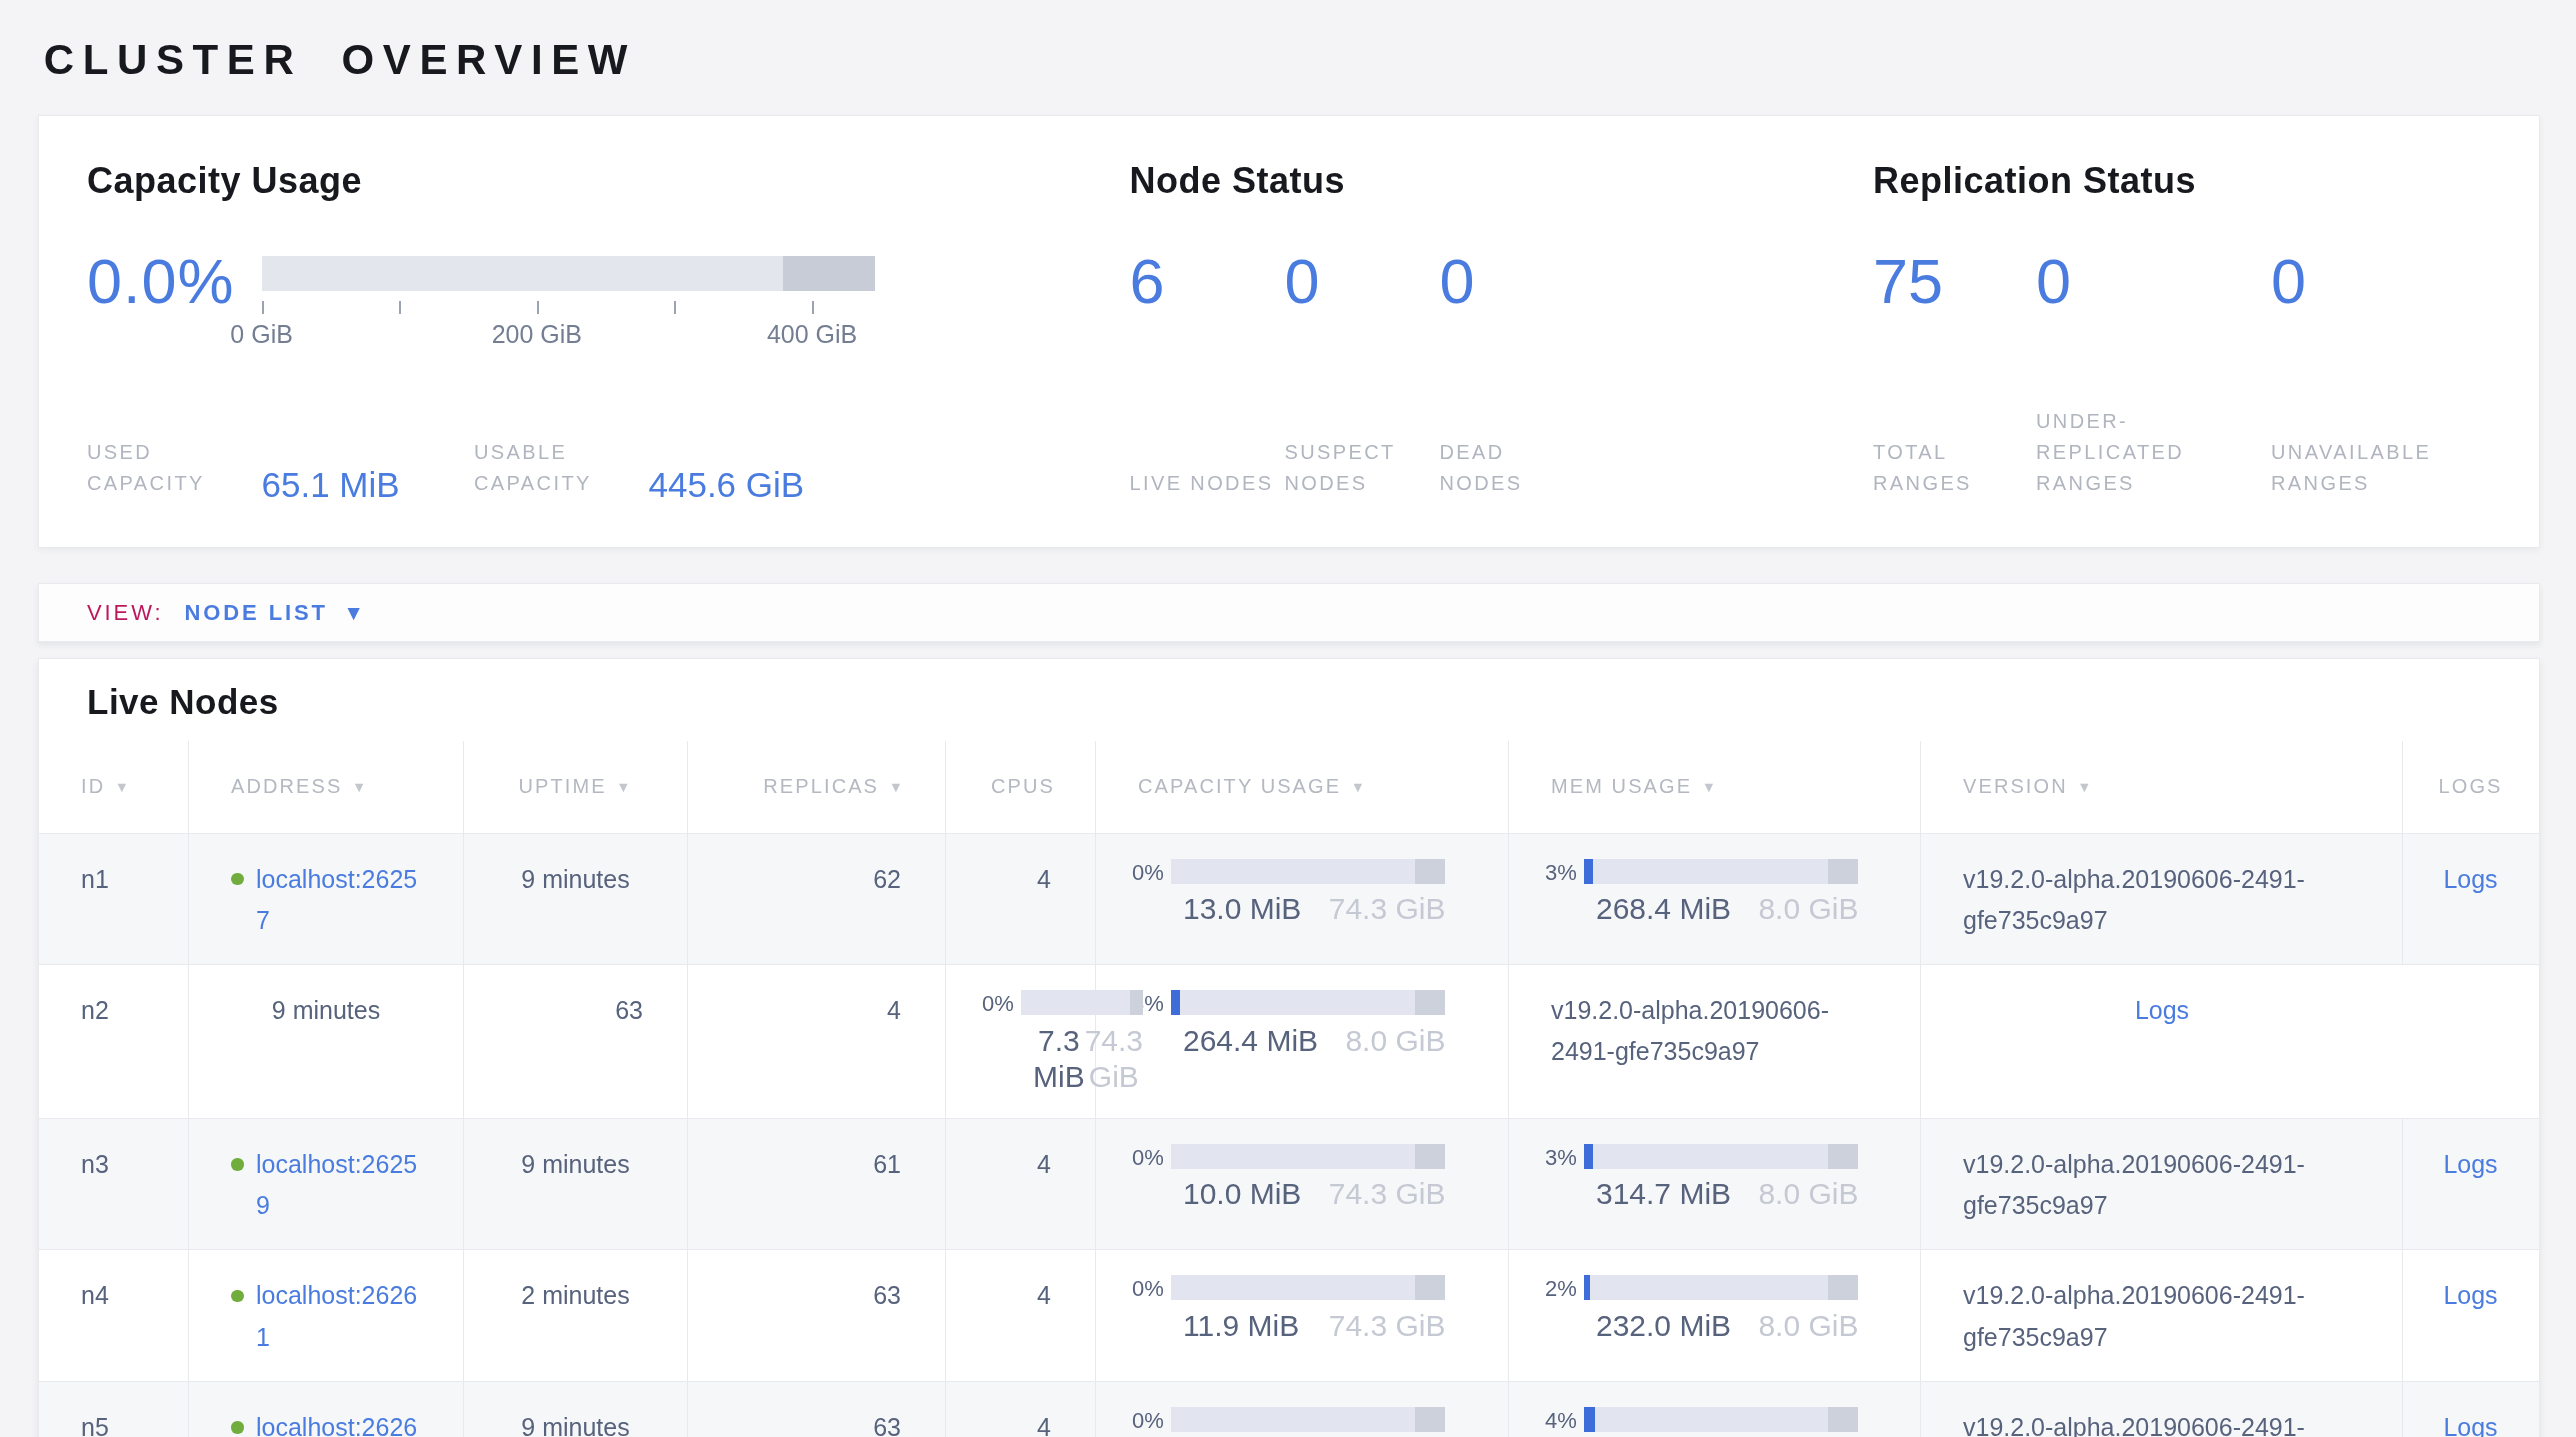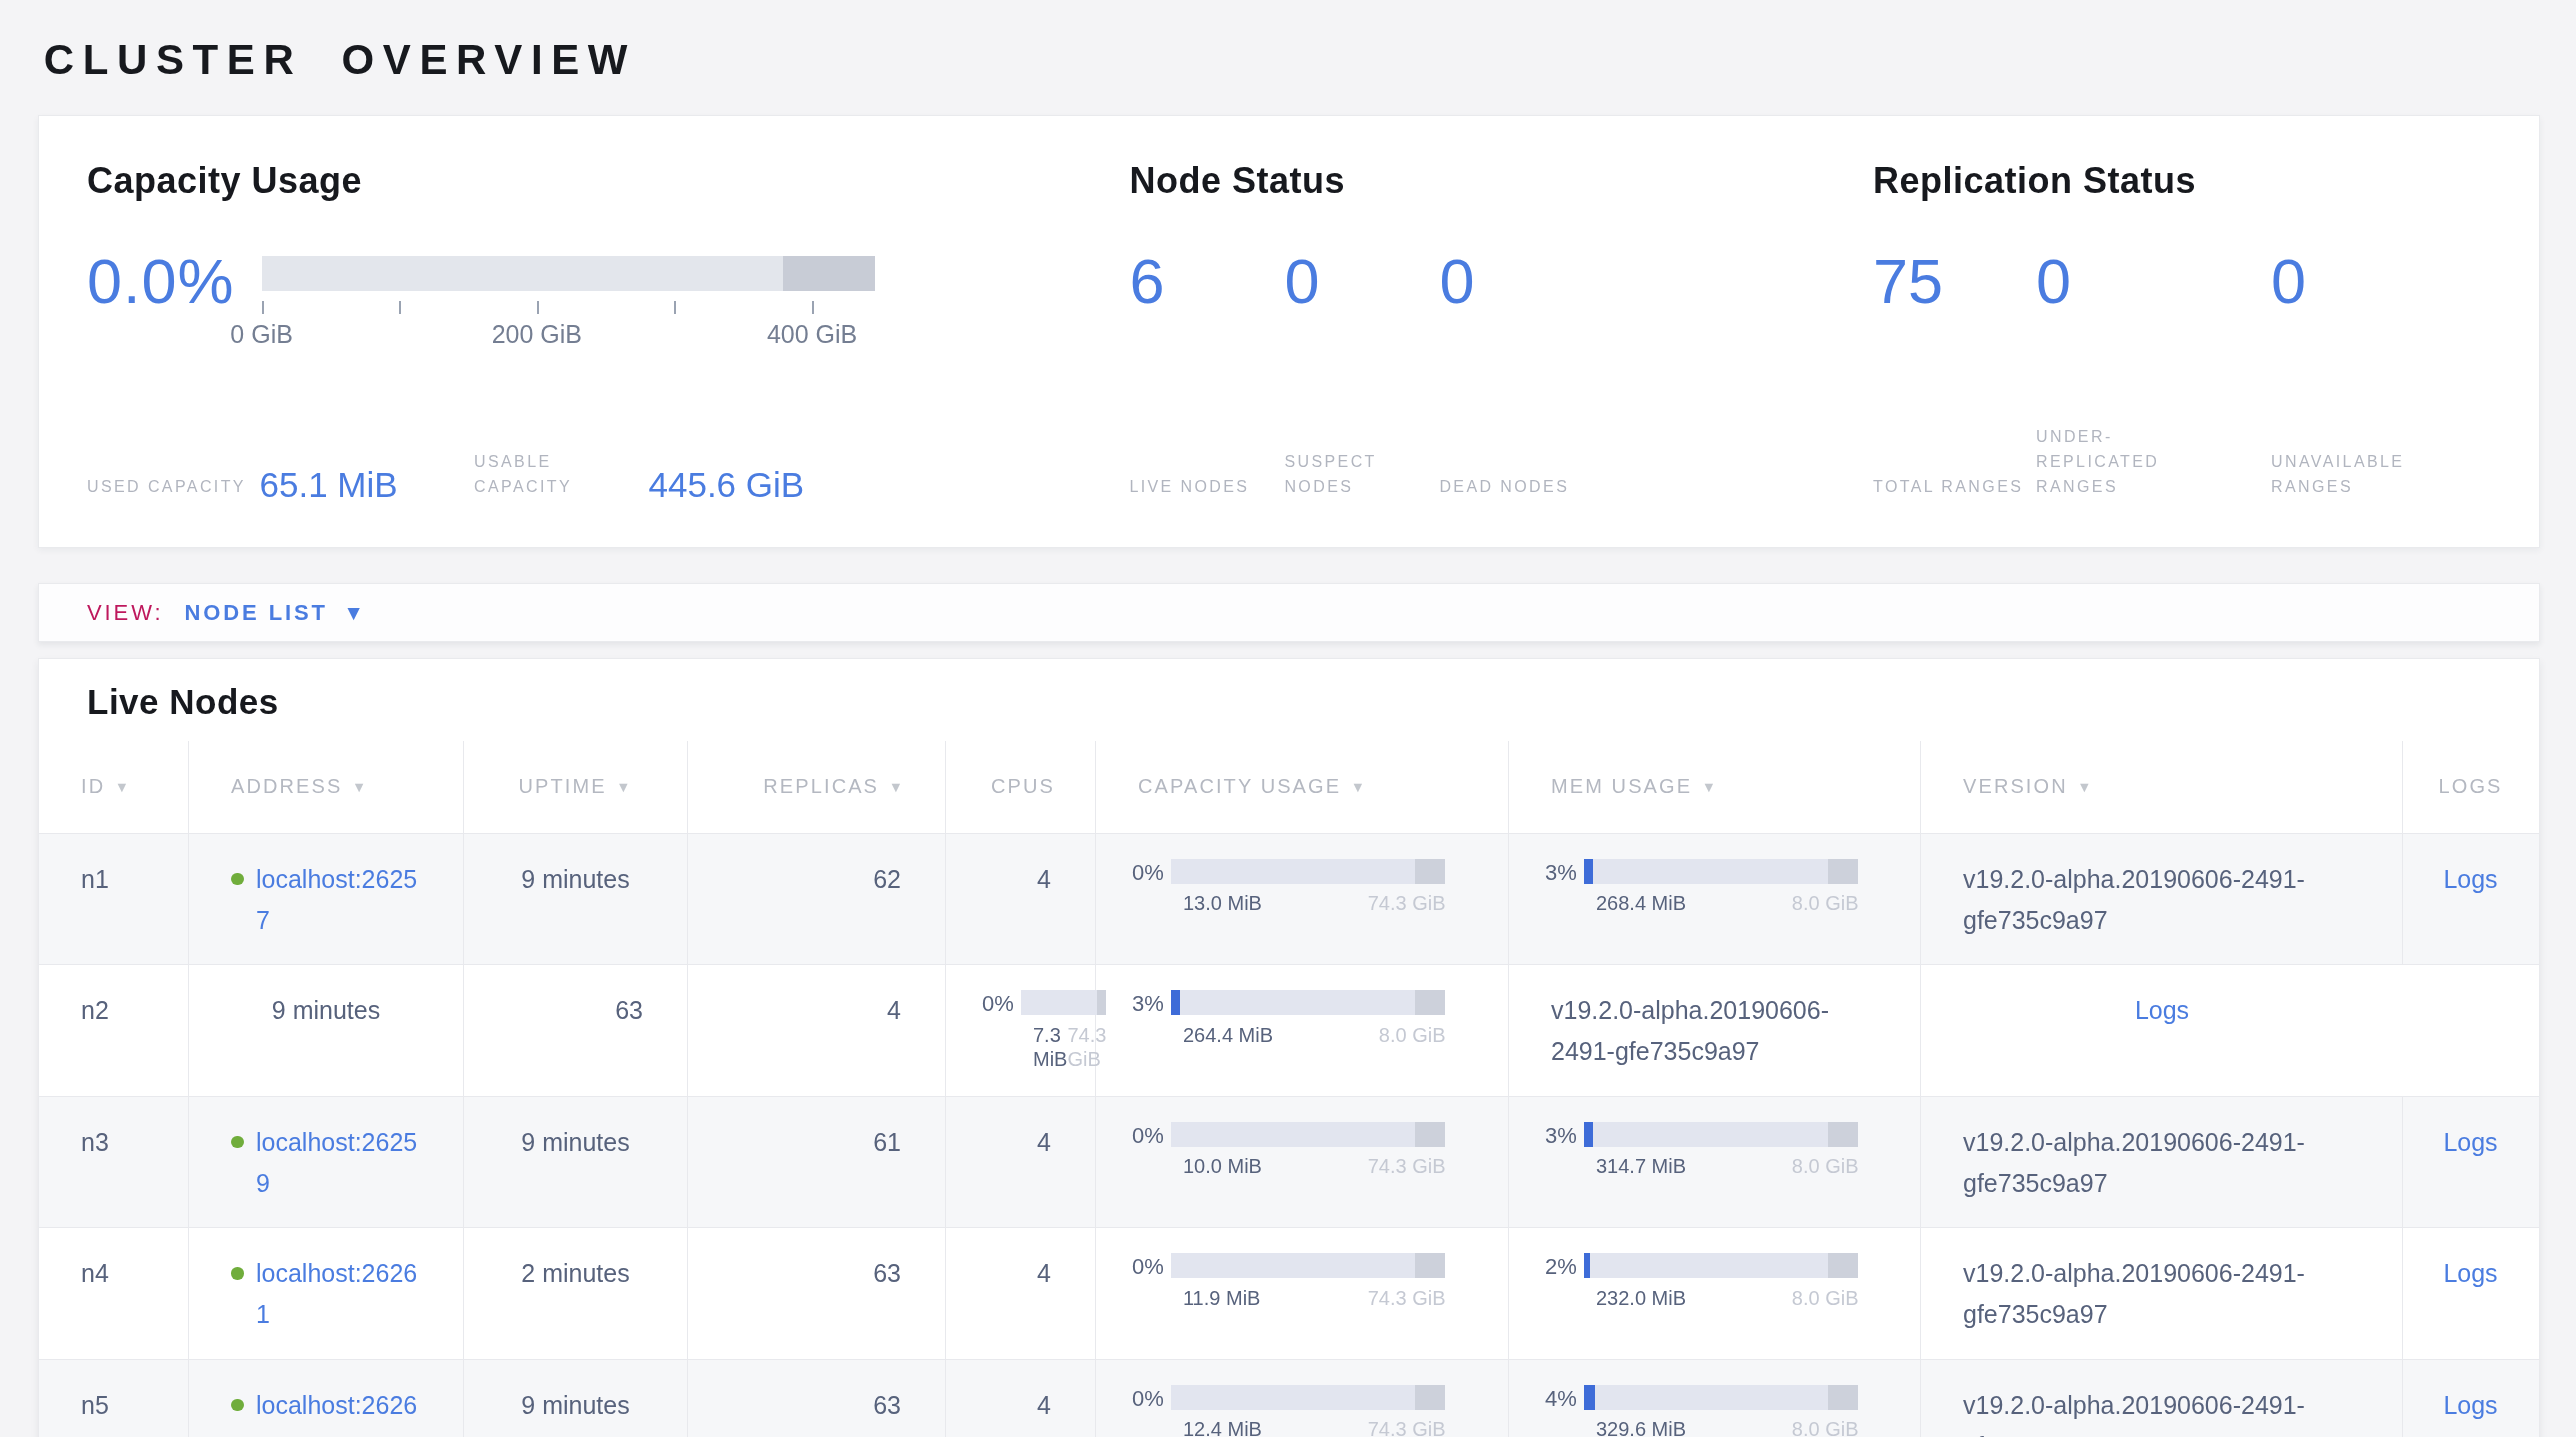--- a/index.html
+++ b/index.html
@@ -49,21 +49,21 @@
   .gauge-ticks{position:relative;height:56px;}
   .tick{position:absolute;top:9.6px;width:1.9px;height:13.4px;background:#9aa3b2;}
   .tick-label{
     position:absolute;top:29px;transform:translateX(-50%);
     font-size:25px;color:#747e92;white-space:nowrap;
   }
   .cap-stats{display:flex;margin-top:auto;}
   .cap-stat{width:387px;display:flex;align-items:flex-end;}
   .cap-stat:last-child{width:auto;}
   .stat-label{
-    font-size:16px;color:var(--label-gray);letter-spacing:2.4px;
+    font-size:20px;color:var(--label-gray);letter-spacing:2.4px;
     line-height:1.55;max-width:163px;
   }
   .cap-stat .stat-label{min-width:161px;}
   .cap-stat-value{font-size:35px;color:var(--accent-blue);line-height:1;margin-left:11.5px;position:relative;top:2.9px;white-space:nowrap;}
   
   .stats-row{display:flex;margin-top:48px;flex:1;}
   .stat{display:flex;flex-direction:column;}
   .sec-nodes .stat{width:155px;}
   .sec-repl .stat-1{width:163px;}
   .sec-repl .stat-2{width:235px;}
@@ -116,21 +116,21 @@
   .dot{width:12.5px;height:12.5px;border-radius:50%;background:var(--live-green);margin-top:14.4px;margin-right:12.5px;flex:none;}
   a.addr-link{color:var(--accent-blue);text-decoration:none;display:inline-block;width:165px;word-break:break-all;}
   .td-uptime{text-align:center;}
   .td-num{text-align:right;padding-right:44px;}
   .td-usage{display:flex;align-items:flex-start;padding-left:36px;}
   .pct-label{font-size:22px;margin-right:7.7px;margin-top:1px;line-height:1.2;}
   .minibar-wrap{width:274px;}
   .minibar{position:relative;height:25px;background:#e2e5ef;overflow:hidden;}
   .minibar-reserved{position:absolute;right:0;top:0;height:100%;background:#cdd1db;}
   .minibar-fill{position:absolute;left:0;top:0;height:100%;background:var(--bar-blue);}
-  .minibar-labels{display:flex;justify-content:space-between;margin-top:7.7px;padding-left:11.5px;font-size:20px;line-height:1.2;}
+  .minibar-labels{display:flex;justify-content:space-between;margin-top:7.7px;padding-left:11.5px;font-size:30px;line-height:1.2;text-align:center;}
   .minibar-used{color:var(--slate);}
   .minibar-total{color:var(--pale);}
   .td-version{padding-left:42px;padding-right:38px;overflow-wrap:break-word;}
   .td-logs{text-align:center;}
   a.logs-link{color:var(--accent-blue);text-decoration:none;}
 </style>
 </head>
 <body>
 
 <div class="page">

